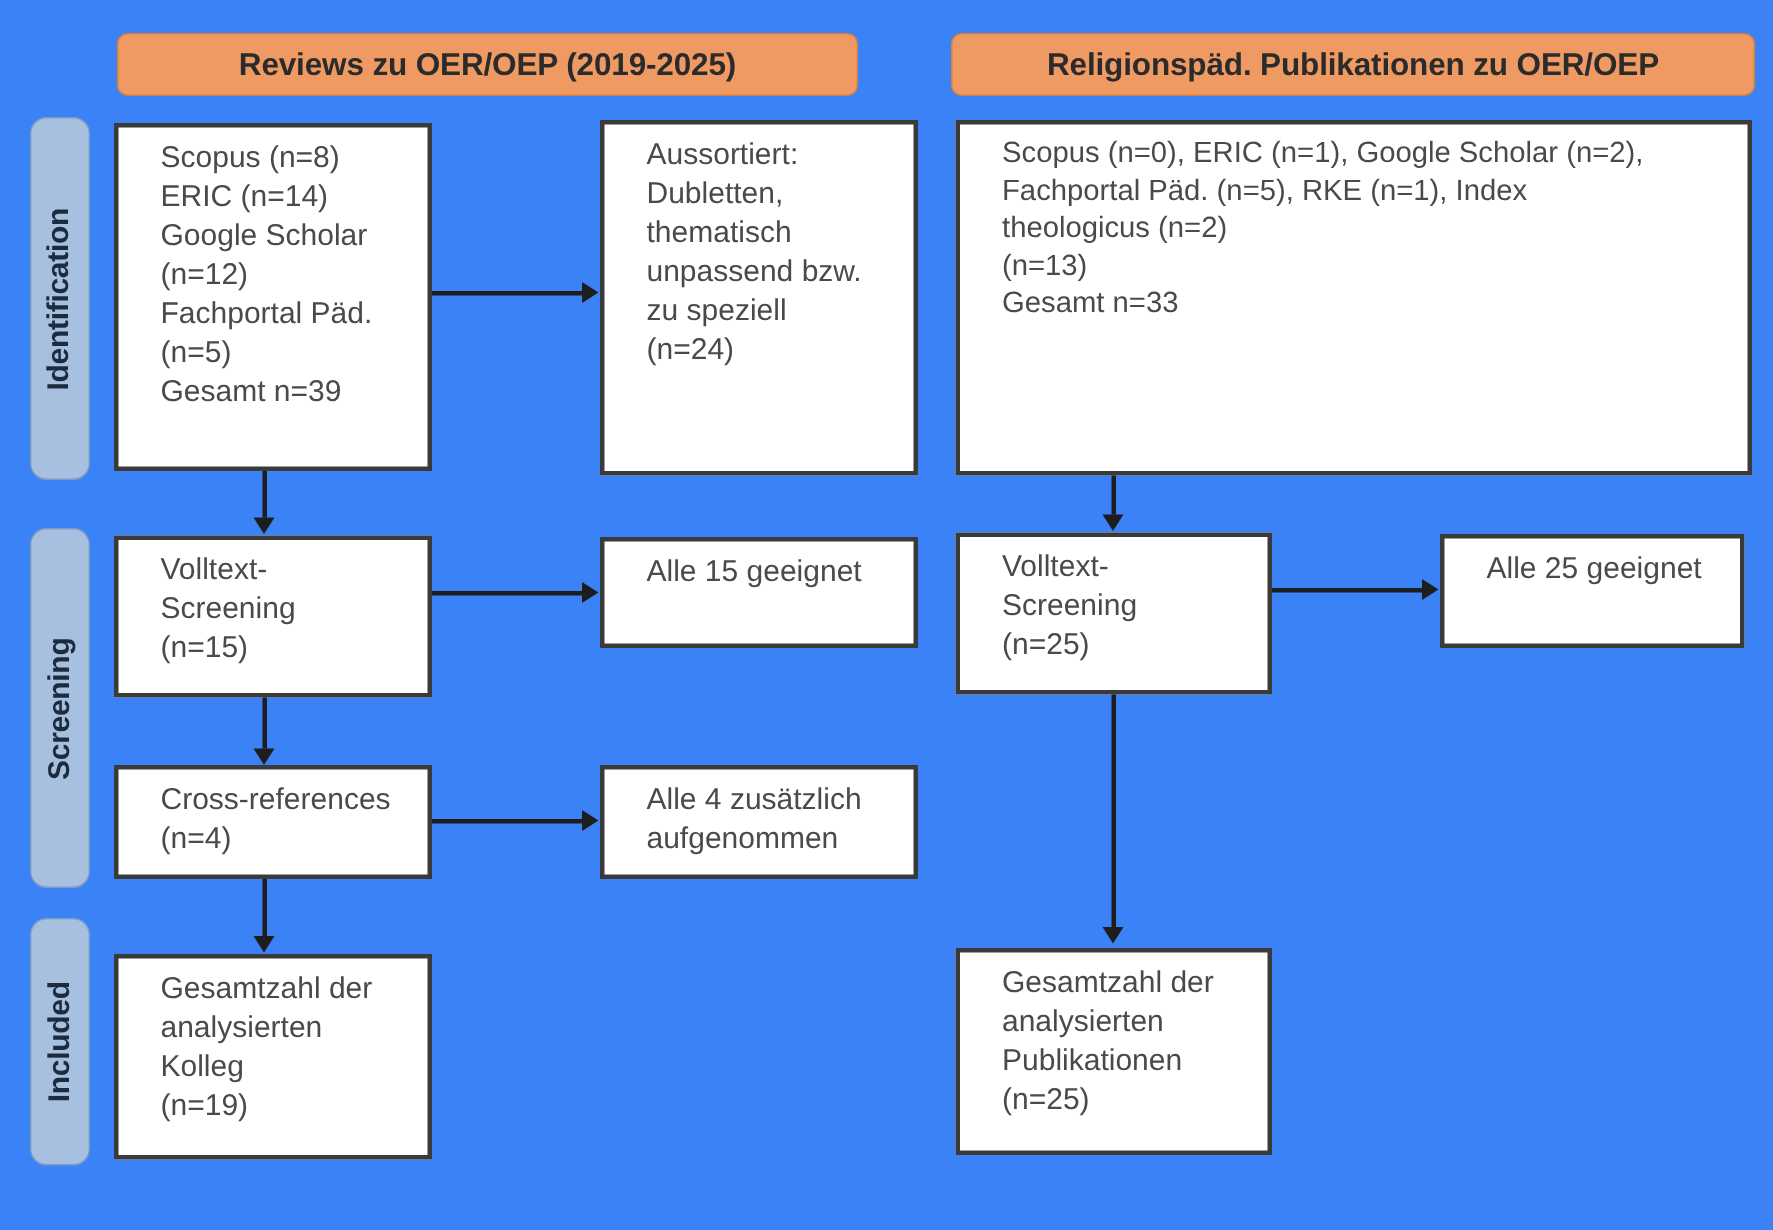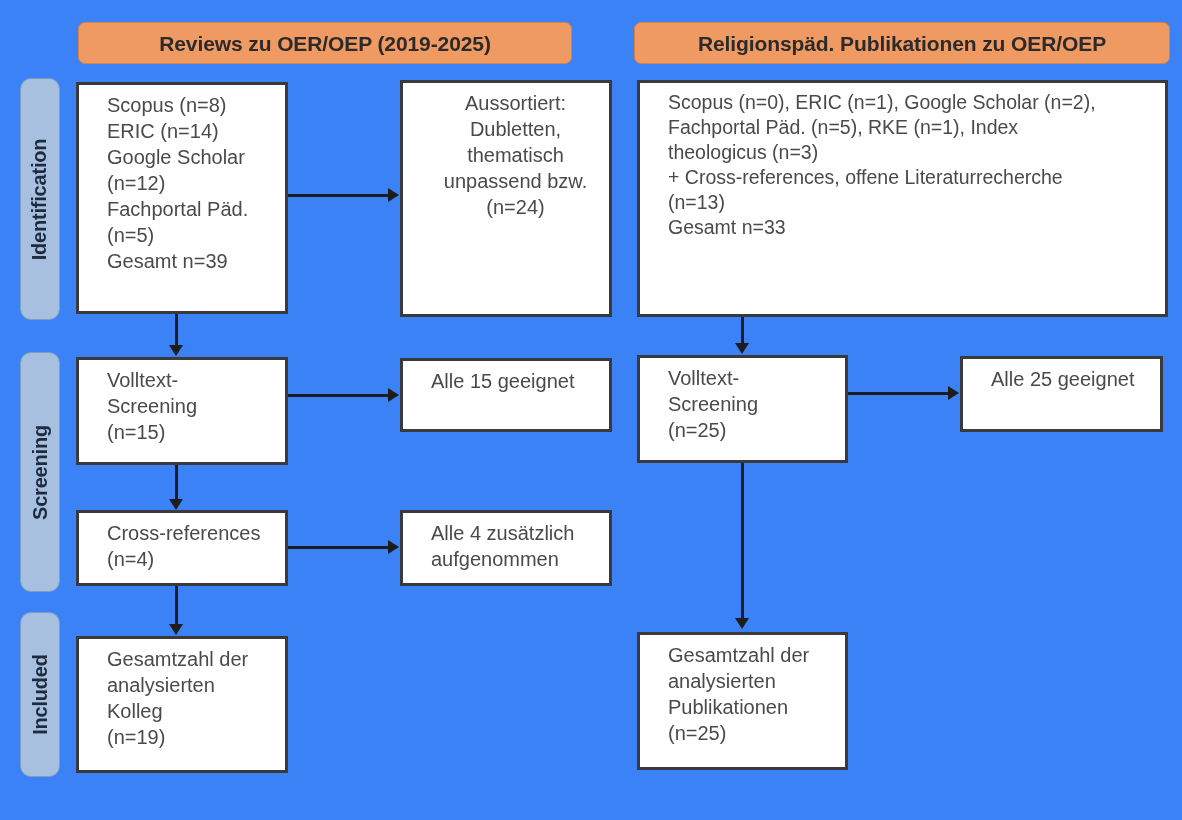--- a/index.html
+++ b/index.html
@@ -124,25 +124,26 @@
   <div class="flow-box" style="left:76px; top:82px; width:212px; height:232px;">
     <span class="line">Scopus (n=8)</span>
     <span class="line">ERIC (n=14)</span>
     <span class="line">Google Scholar</span>
     <span class="line">(n=12)</span>
     <span class="line">Fachportal Päd.</span>
     <span class="line">(n=5)</span>
     <span class="line">Gesamt n=39</span>
   </div>
 
-  <div class="flow-box" style="left:400px; top:80px; width:212px; height:237px;text-align:center;">
+  <div class="flow-box" style="left:400px; top:80px; width:212px; height:237px;">
     <span class="line">Aussortiert:</span>
     <span class="line">Dubletten,</span>
     <span class="line">thematisch</span>
     <span class="line">unpassend bzw.</span>
+    <span class="line">zu speziell</span>
     <span class="line">(n=24)</span>
   </div>
 
   <div class="flow-box" style="left:76px; top:357px; width:212px; height:108px;">
     <span class="line">Volltext-</span>
     <span class="line">Screening</span>
     <span class="line">(n=15)</span>
   </div>
 
   <div class="flow-box" style="left:400px; top:358px; width:212px; height:74px;">
@@ -162,22 +163,21 @@
   <div class="flow-box" style="left:76px; top:636px; width:212px; height:137px;">
     <span class="line">Gesamtzahl der</span>
     <span class="line">analysierten</span>
     <span class="line">Kolleg</span>
     <span class="line">(n=19)</span>
   </div>
 
   <div class="flow-box tight" style="left:637px; top:80px; width:531px; height:237px;">
     <span class="line">Scopus (n=0), ERIC (n=1), Google Scholar (n=2),</span>
     <span class="line">Fachportal Päd. (n=5), RKE (n=1), Index</span>
-    <span class="line">theologicus (n=3)</span>
-    <span class="line">+ Cross-references, offene Literaturrecherche</span>
+    <span class="line">theologicus (n=2)</span>
     <span class="line">(n=13)</span>
     <span class="line">Gesamt n=33</span>
   </div>
 
   <div class="flow-box" style="left:637px; top:355px; width:211px; height:108px;">
     <span class="line">Volltext-</span>
     <span class="line">Screening</span>
     <span class="line">(n=25)</span>
   </div>
 

